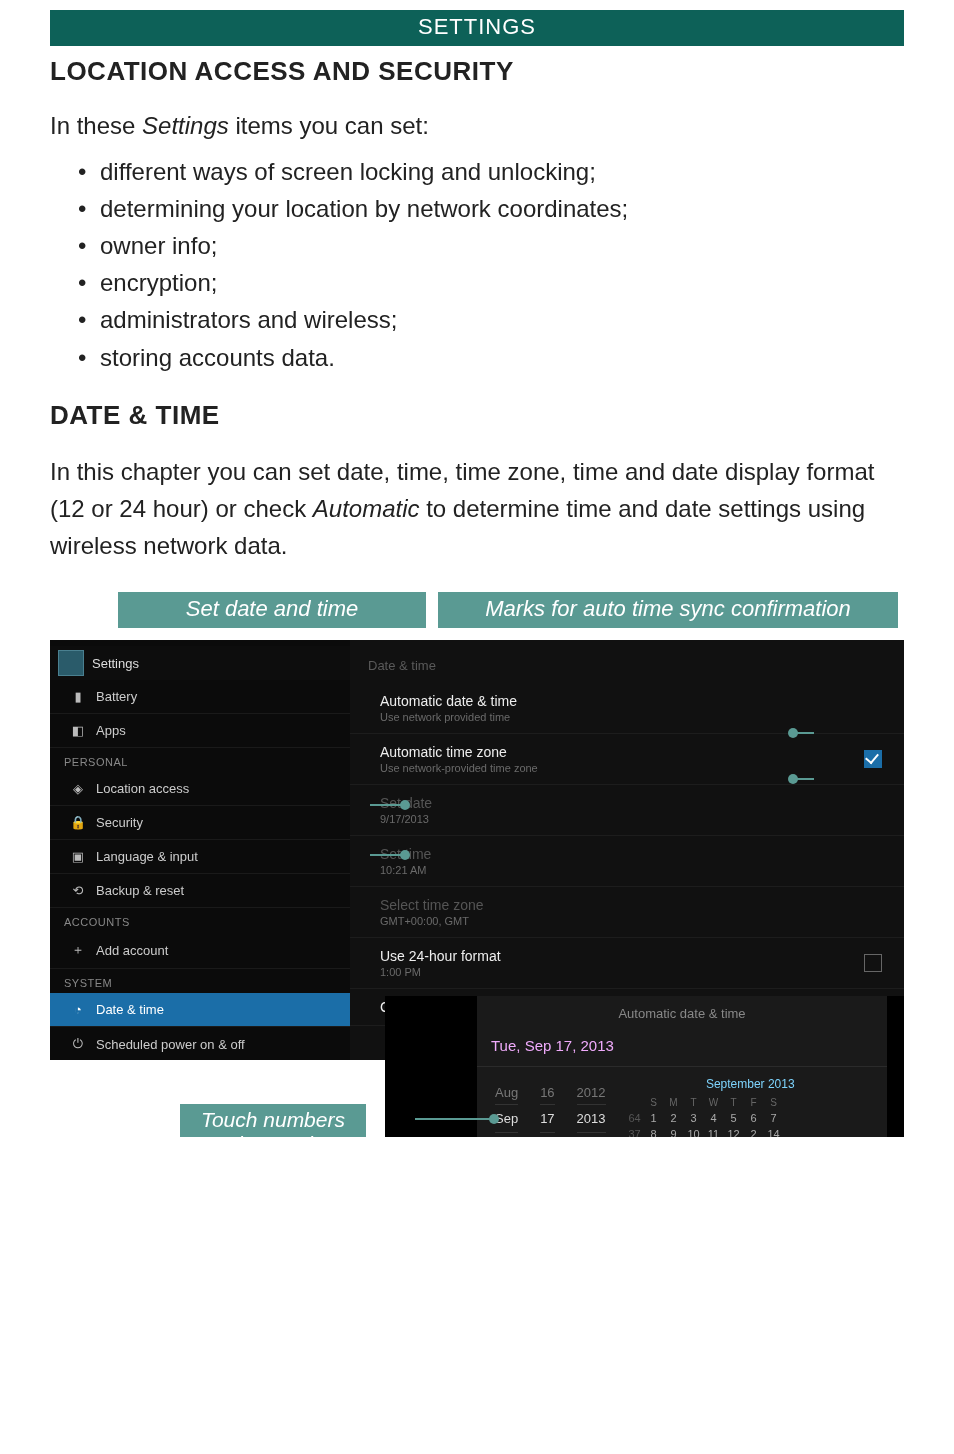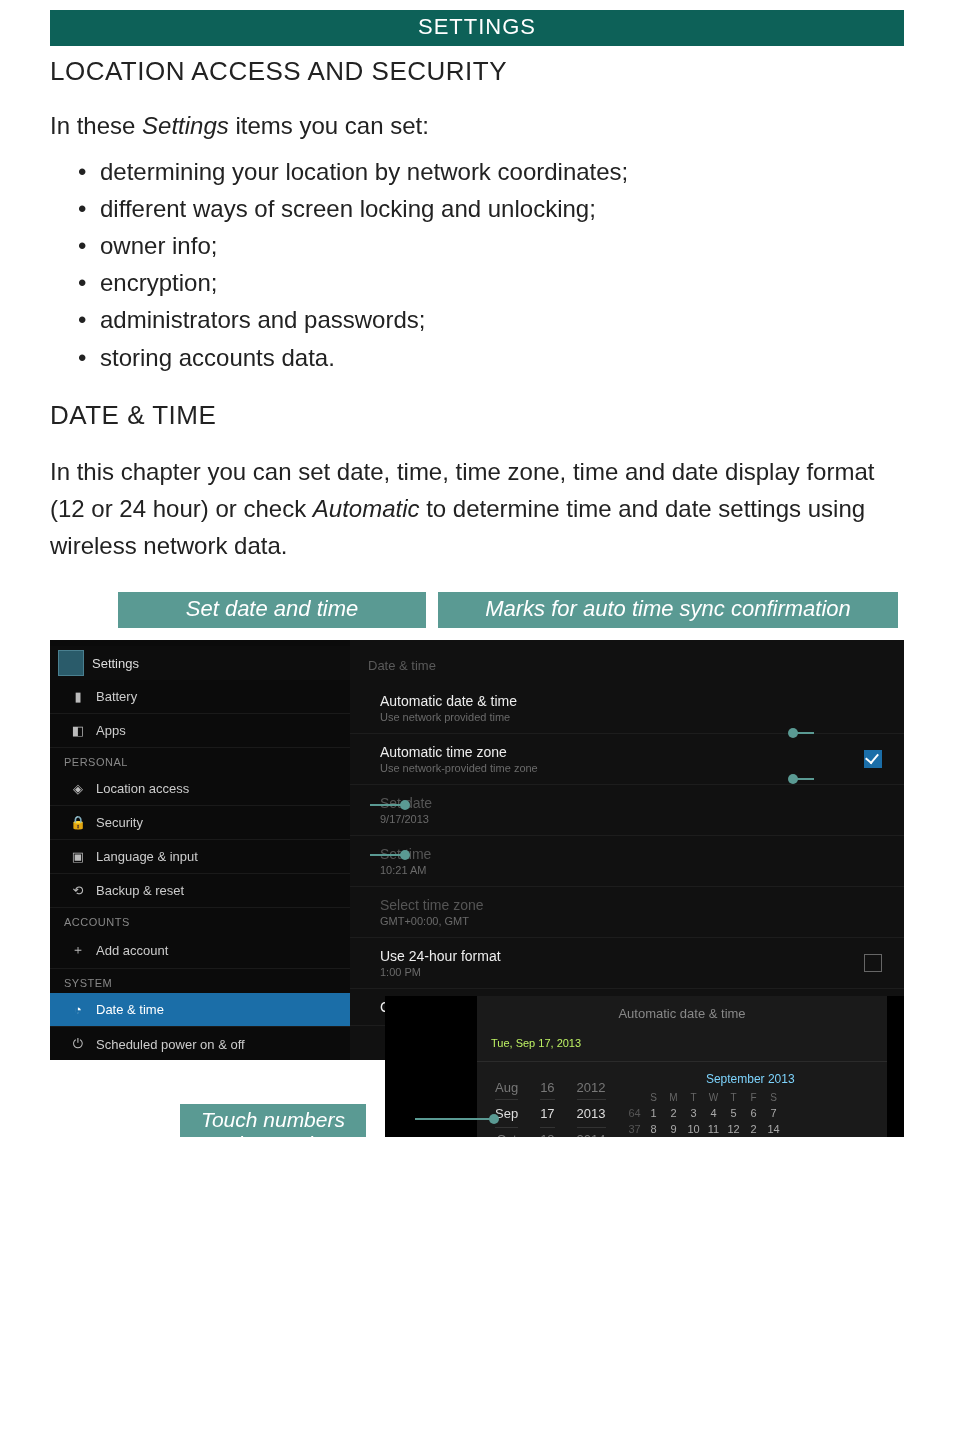--- a/index.html
+++ b/index.html
@@ -16,21 +16,21 @@
     background: #0d6158;
     color: #fff;
     text-align: center;
     font-size: 22px;
     letter-spacing: 1px;
     padding: 4px 0 6px 0;
   }
   h2.sec-title {
     margin: 0 0 22px 0;
     font-size: 26px;
-    font-weight: 400;
+    font-weight: 700;
     letter-spacing: 0.5px;
   }
   .intro { font-size: 24px; margin: 18px 0 10px 0; line-height: 1.4; }
   .intro em, .body-para em { font-style: italic; }
   ul.body-list { margin: 6px 0 24px 28px; padding: 0; list-style: none; }
   ul.body-list li { font-size: 24px; line-height: 1.55; position: relative; padding-left: 22px; }
   ul.body-list li::before { content: "•"; position: absolute; left: 0; top: 0; }
   .body-para { font-size: 24px; line-height: 1.55; margin: 18px 0 28px 0; }
 
   
@@ -141,21 +141,21 @@
   .popup-panel {
     margin-left: 72px;
     background: #1a1a1a;
     width: 410px;
   }
   .popup-head {
     color: #888; text-align: center; font-size: 13px;
     padding: 10px 0 6px 0;
   }
   .popup-date {
-    color: #bef264; font-size: 11px; padding: 10px 14px 12px 14px;
+    color: #f0abfc; font-size: 15px; padding: 10px 14px 12px 14px;
     border-bottom: 1px solid #2b2b2b;
   }
   .popup-body { display: flex; }
   .pickers {
     display: flex; gap: 22px; padding: 18px 12px 14px 18px;
   }
   .picker { text-align: center; color: #777; font-size: 13px; }
   .picker .sel { color: #ddd; padding: 6px 0; border-top: 1px solid #333; border-bottom: 1px solid #333; margin: 4px 0; }
   .calendar { padding: 10px 12px 6px 8px; font-size: 11px; color: #aaa; flex: 1; }
   .cal-title { color: #7dd3fc; text-align: center; font-size: 12px; margin-bottom: 4px; }
@@ -195,25 +195,25 @@
 <div class="page">
   <div class="header-bar">SETTINGS</div>
 
   <h2 class="sec-title">LOCATION ACCESS AND SECURITY</h2>
 
   <p class="intro">
     <span>In these </span><em>Settings</em><span> items you can set:</span>
   </p>
 
   <ul class="body-list">
+    <li>different ways of screen locking and unlocking;</li>
     <li>determining your location by network coordinates;</li>
-    <li>different ways of screen locking and unlocking;</li>
     <li>owner info;</li>
     <li>encryption;</li>
-    <li>administrators and passwords;</li>
+    <li>administrators and wireless;</li>
     <li>storing accounts data.</li>
   </ul>
 
   <h2 class="sec-title">DATE &amp; TIME</h2>
 
   <p class="body-para">
     <span>In this chapter you can set date, time, time zone, time and date display format (12 or 24 hour) or check </span><em>Automatic</em><span> to determine time and date settings using wireless network data.</span>
   </p>
 
   <div class="shot-area">

